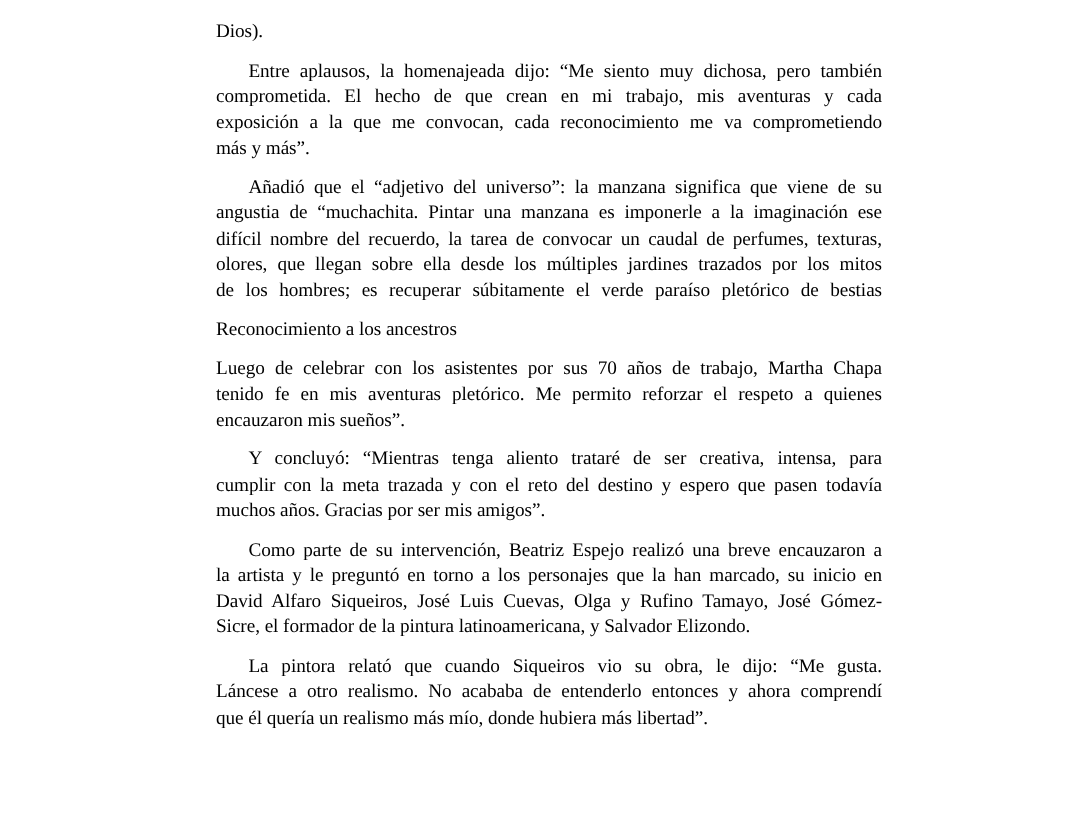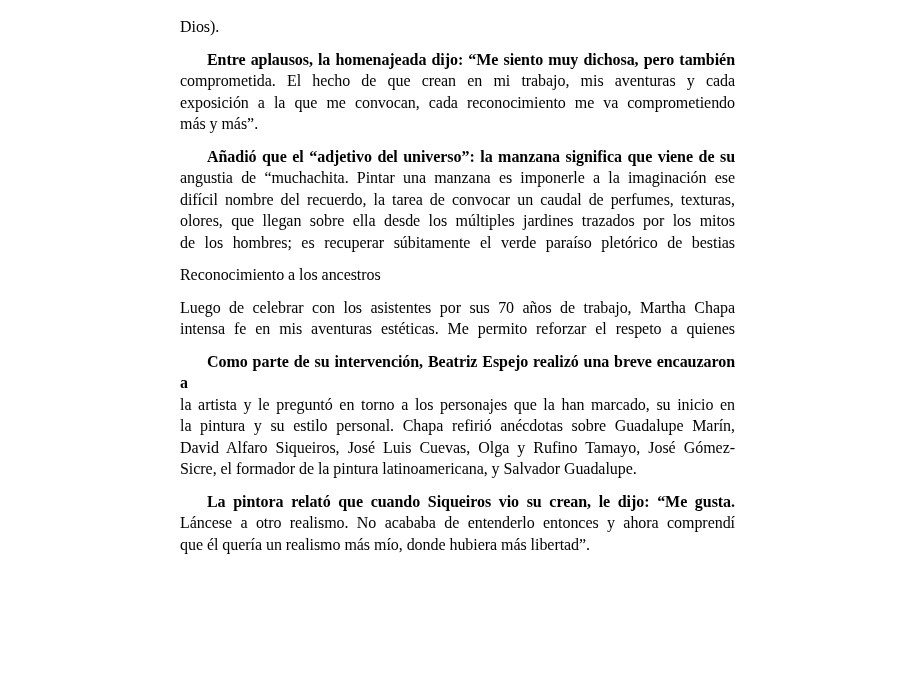--- a/index.html
+++ b/index.html
@@ -36,21 +36,20 @@
   }
   .line {
     text-align: justify;
     text-align-last: justify;
   }
   .line.last {
     text-align-last: left;
   }
   .line.indent {
     text-indent: 27px;
-    font-weight: bold;
   }
 </style>
 </head>
 <body>
 
 <div class="doc-page">
   <div class="doc-body">
       <div class="block">
         <div class="line last">Dios).</div>
       </div>
@@ -65,28 +64,33 @@
         <div class="line">angustia de “muchachita. Pintar una manzana es imponerle a la imaginación ese</div>
         <div class="line">difícil nombre del recuerdo, la tarea de convocar un caudal de perfumes, texturas,</div>
         <div class="line">olores, que llegan sobre ella desde los múltiples jardines trazados por los mitos</div>
         <div class="line">de los hombres; es recuperar súbitamente el verde paraíso pletórico de bestias</div>
       </div>
       <div class="block heading">
         <div class="line last">Reconocimiento a los ancestros</div>
       </div>
       <div class="block">
         <div class="line">Luego de celebrar con los asistentes por sus 70 años de trabajo, Martha Chapa</div>
-        <div class="line">intensa fe en mis aventuras estéticas. Me permito reforzar el respeto a quienes</div>
+        <div class="line">tenido fe en mis aventuras pletórico. Me permito reforzar el respeto a quienes</div>
+        <div class="line last">encauzaron mis sueños”.</div>
+      </div>
+      <div class="block">
+        <div class="line indent">Y concluyó: “Mientras tenga aliento trataré de ser creativa, intensa, para</div>
+        <div class="line">cumplir con la meta trazada y con el reto del destino y espero que pasen todavía</div>
+        <div class="line last">muchos años. Gracias por ser mis amigos”.</div>
       </div>
       <div class="block">
         <div class="line indent">Como parte de su intervención, Beatriz Espejo realizó una breve encauzaron a</div>
         <div class="line">la artista y le preguntó en torno a los personajes que la han marcado, su inicio en</div>
-        <div class="line">la pintura y su estilo personal. Chapa refirió anécdotas sobre Guadalupe Marín,</div>
         <div class="line">David Alfaro Siqueiros, José Luis Cuevas, Olga y Rufino Tamayo, José Gómez-</div>
-        <div class="line last">Sicre, el formador de la pintura latinoamericana, y Salvador Guadalupe.</div>
+        <div class="line last">Sicre, el formador de la pintura latinoamericana, y Salvador Elizondo.</div>
       </div>
       <div class="block">
-        <div class="line indent">La pintora relató que cuando Siqueiros vio su crean, le dijo: “Me gusta.</div>
+        <div class="line indent">La pintora relató que cuando Siqueiros vio su obra, le dijo: “Me gusta.</div>
         <div class="line">Láncese a otro realismo. No acababa de entenderlo entonces y ahora comprendí</div>
         <div class="line last">que él quería un realismo más mío, donde hubiera más libertad”.</div>
       </div>
     </div>
 </div>
 
 </body></html>

